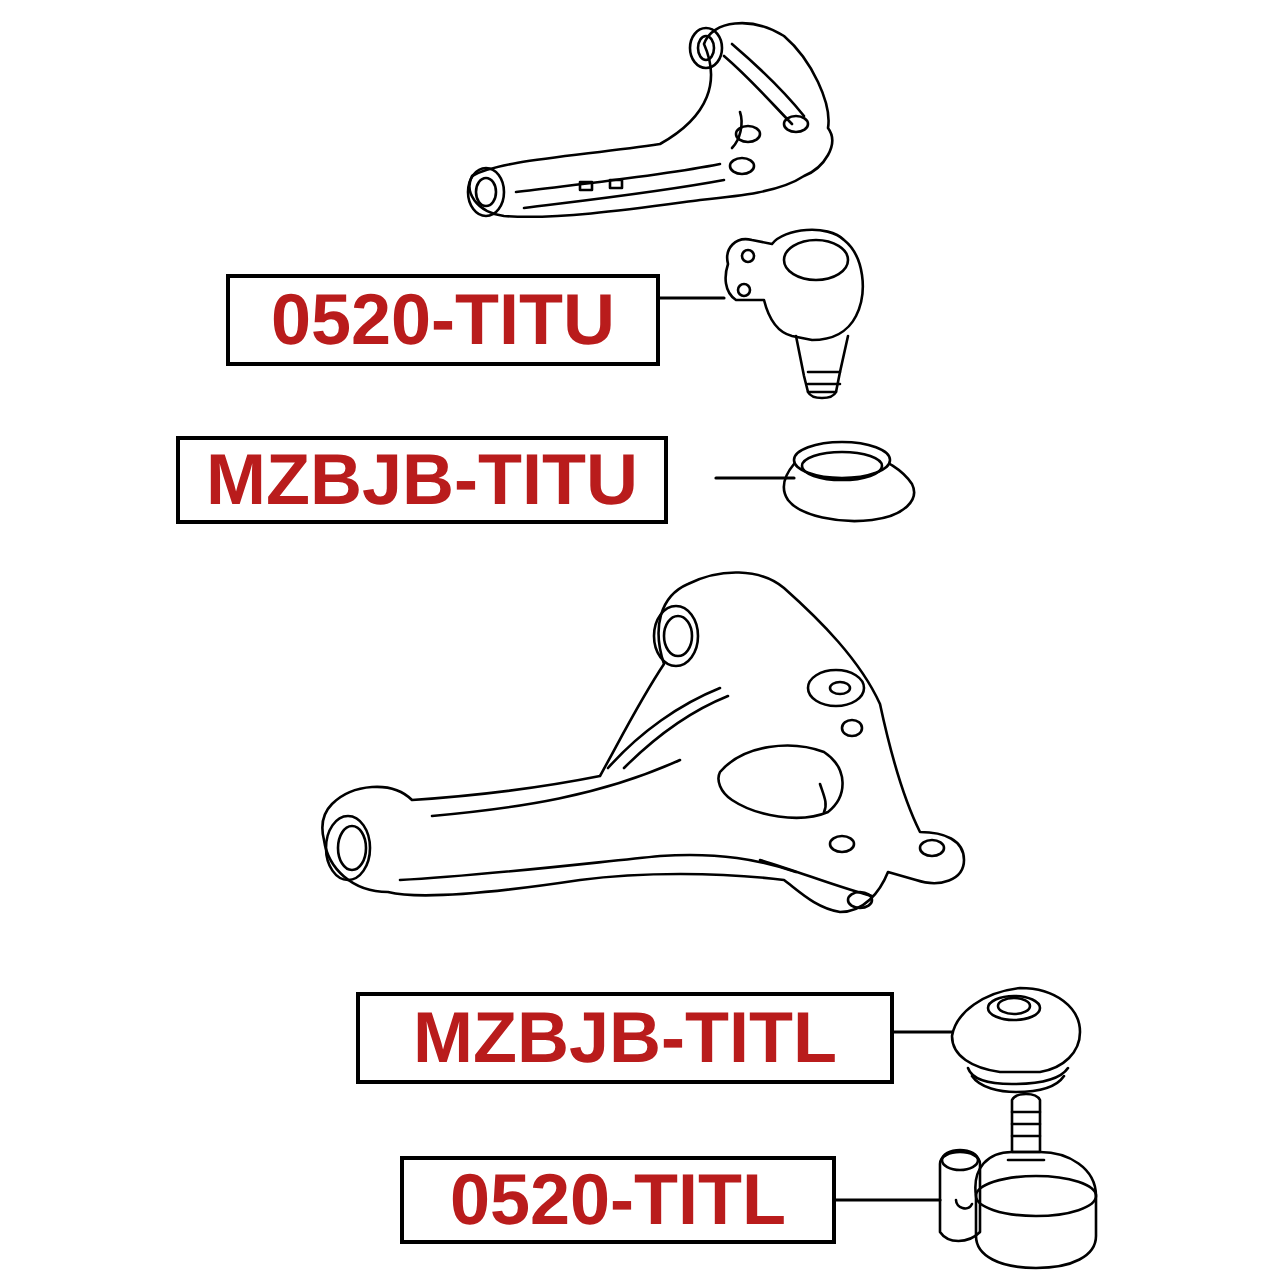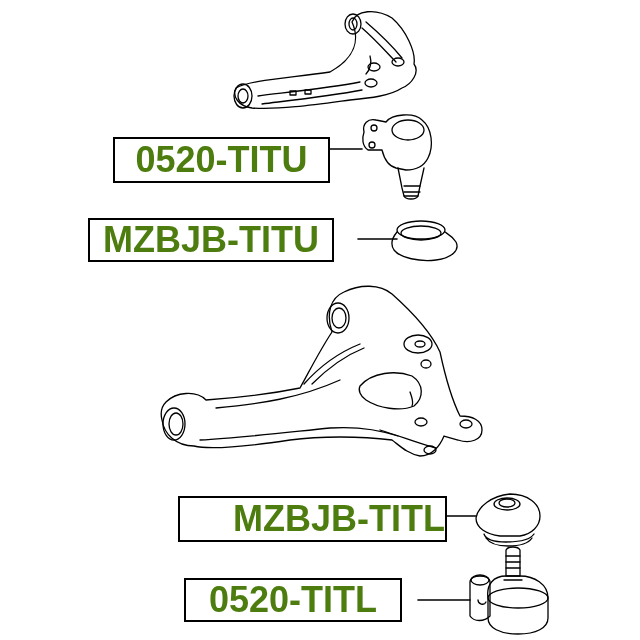--- a/index.html
+++ b/index.html
@@ -1,19 +1,19 @@
 <!DOCTYPE html>
 <html><head>
 <meta charset="utf-8">
 <style>
   html,body{margin:0;padding:0;background:#ffffff;}
   #canvas{position:relative;width:640px;height:640px;background:#fff;overflow:hidden;}
   svg.drawing{position:absolute;left:0;top:0;}
   .part-label{position:absolute;border:2px solid #000;background:#fff;box-sizing:border-box;
-    font-family:"Liberation Sans",sans-serif;font-weight:bold;color:#4d7c0f;
+    font-family:"Liberation Sans",sans-serif;font-weight:bold;color:#b91c1c;
     display:flex;align-items:center;justify-content:center;letter-spacing:0px;line-height:1;}
 </style>
 </head>
 <body>
 
 <div id="canvas">
 
   <svg class="drawing" width="640" height="640" viewBox="0 0 640 640" fill="none" stroke="#000" stroke-width="1.3" stroke-linejoin="round" stroke-linecap="round">
 
     <g>
@@ -98,21 +98,21 @@
   </svg>
 
   <div class="part-label" style="left:113px;top:137px;width:217px;height:46px;font-size:36px;">
     <span>0520-TITU</span>
   </div>
 
   <div class="part-label" style="left:88px;top:218px;width:246px;height:44px;font-size:36px;">
     <span>MZBJB-TITU</span>
   </div>
 
-  <div class="part-label" style="left:178px;top:496px;width:269px;height:46px;font-size:36px;justify-content:flex-end;">
+  <div class="part-label" style="left:178px;top:496px;width:269px;height:46px;font-size:36px;">
     <span>MZBJB-TITL</span>
   </div>
 
-  <div class="part-label" style="left:184px;top:578px;width:218px;height:44px;font-size:36px;">
+  <div class="part-label" style="left:200px;top:578px;width:218px;height:44px;font-size:36px;">
     <span>0520-TITL</span>
   </div>
 
 </div>
 
 </body></html>

